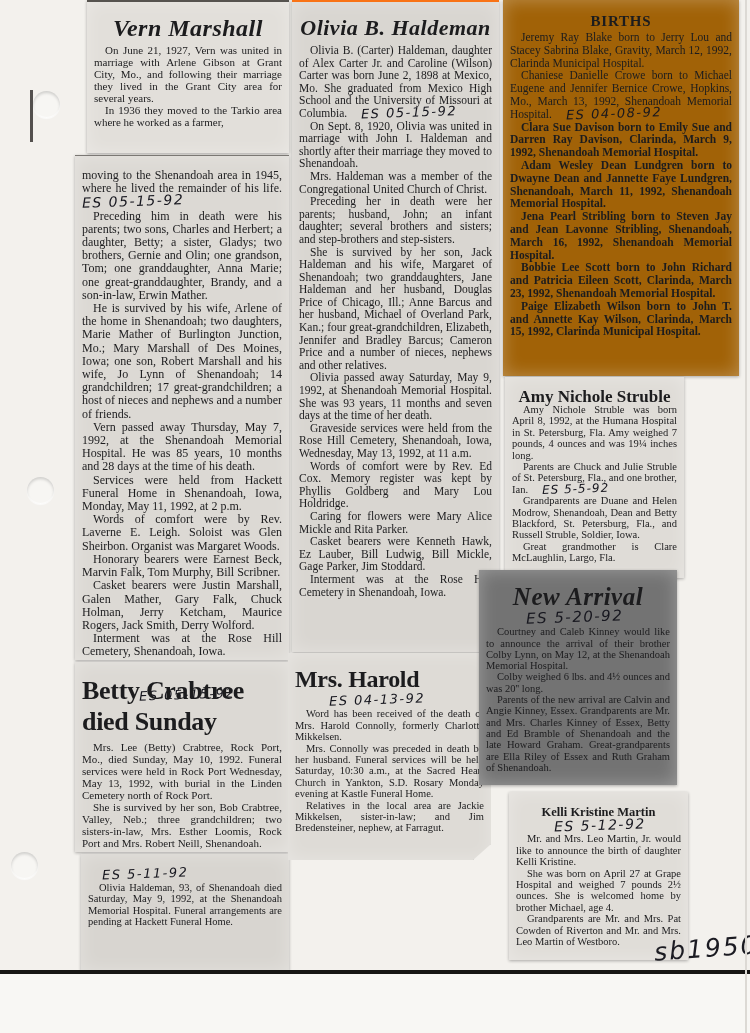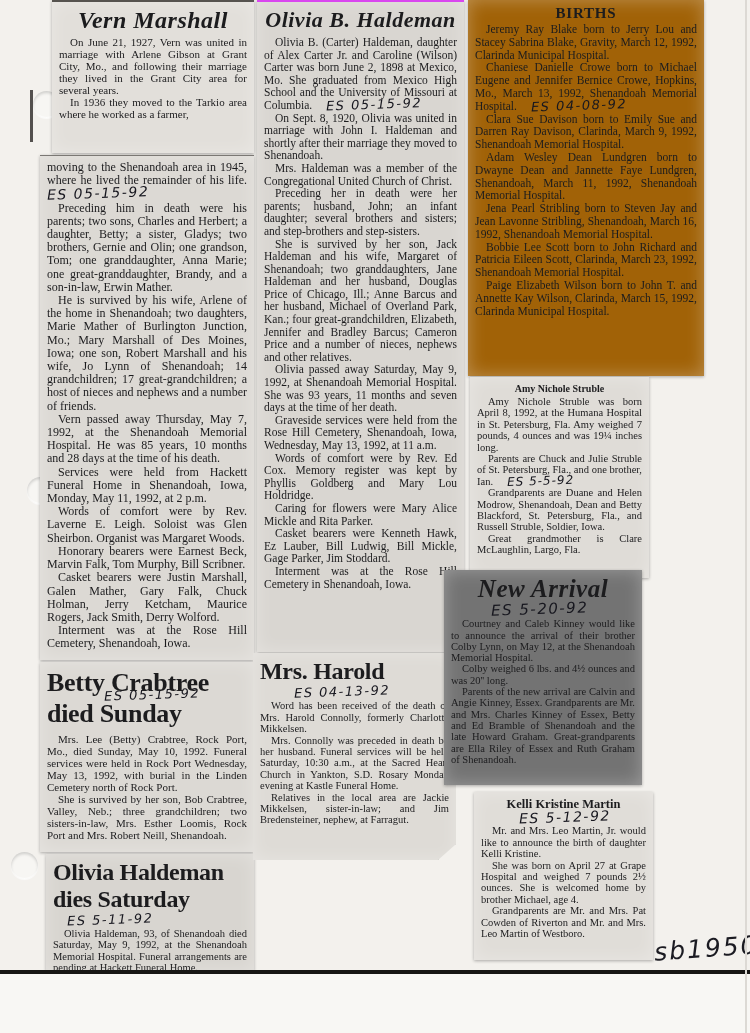--- a/index.html
+++ b/index.html
@@ -3,22 +3,22 @@
 <meta charset="utf-8">
 <style>
   html,body{margin:0;padding:0;background:#e8e6e2;}
   #page{position:relative;width:750px;height:1033px;background:#f3f1ed;overflow:hidden;
         font-family:"Liberation Serif", serif;color:#1c1c1e;}
   #page::after{content:"";position:absolute;right:3px;top:0;bottom:0;width:2px;background:#dcd9d4;}
   .below-rule{position:absolute;left:0;right:0;top:974px;bottom:0;background:#f8f7f4;}
   .rule{position:absolute;left:0;top:970px;width:750px;height:4px;background:#171614;}
   .hole{position:absolute;width:27px;height:27px;border-radius:50%;background:#f7f6f3;
         box-shadow:inset 0 2px 3px rgba(0,0,0,.16), inset 0 -1px 1px rgba(255,255,255,.9), 0 1px 1px rgba(255,255,255,.7);}
-  .clip{position:absolute;overflow:hidden;padding:5px 7px;box-sizing:border-box;
-        box-shadow:0 1px 3px rgba(0,0,0,.30), inset 0 0 18px rgba(255,255,255,.30);}
+  .clip{position:absolute;overflow:hidden;padding:13px 7px;box-sizing:border-box;
+        box-shadow:0 1px 3px rgba(0,0,0,.30), inset 0 0 18px rgba(255,255,255,.30);margin-left:35px;}
   .jp{margin:0;text-align:justify;text-indent:11px;}
   .jp.noind{text-indent:0;}
   .hw{display:inline-block;font-family:"DejaVu Sans", sans-serif;font-style:italic;
       letter-spacing:1.5px;color:#17171f;transform:rotate(-2deg);white-space:nowrap;}
   
   .hl-ital{font-style:italic;font-weight:bold;text-align:center;letter-spacing:.5px;}
   .hl-big{font-weight:bold;letter-spacing:-.3px;}
   .hl-small{font-weight:bold;text-align:center;}
   
   #vern1{left:52px;top:0;width:202px;height:153px;background:#e2dfda;border-top:2px solid #56534f;
@@ -29,38 +29,38 @@
   #vern2 .hw{font-size:14px;}
   #betty{left:40px;top:662px;width:214px;height:190px;background:#dcd9d4;
          font-size:11px;line-height:12px;}
   #betty .hl-big{font-size:26px;line-height:31px;position:relative;z-index:2;margin:0 0 4px 0;}
   #betty .hw{position:absolute;top:27px;left:64px;font-size:13px;z-index:1;}
   #olshort{left:46px;top:854px;width:208px;height:117px;background:#d8d5d0;
            font-size:10.5px;line-height:11.6px;}
   #olshort .hl-big{font-size:24px;line-height:27px;margin:0;}
   #olshort .hw{font-size:13px;margin:1px 0 2px 14px;}
   
-  #oliviab{left:257px;top:0;width:207px;height:652px;background:#d9d6d1;border-top:2px solid #d946ef;
+  #oliviab{left:257px;top:0;width:207px;height:652px;background:#d9d6d1;border-top:2px solid #f97316;
            font-size:11.5px;line-height:12.6px;}
   #oliviab .hl-ital{font-size:22px;line-height:25px;margin:0 0 4px 0;}
   #oliviab .hw{font-size:13px;}
   #connolly{left:253px;top:653px;width:203px;height:207px;background:#dedbd6;
             clip-path:polygon(0 0,100% 0,100% calc(100% - 16px),calc(100% - 18px) 100%,0 100%);
             font-size:10.5px;line-height:11.4px;}
   #connolly .hl-big{font-size:24px;line-height:27px;margin:0;}
   #connolly .hw{font-size:13px;margin:1px 0 3px 34px;}
   
   #births{left:468px;top:0;width:236px;height:376px;background:#a16207;
           font-size:11.5px;line-height:12.8px;}
   #births .hl-small{font-size:15px;line-height:17px;letter-spacing:.8px;margin:0 0 1px 0;}
-  #births .bold{font-weight:normal;}
+  #births .bold{font-weight:bold;}
   #births .hw{font-size:13px;}
   #amy{left:470px;top:377px;width:179px;height:201px;background:#dfdcd7;
        font-size:10.5px;line-height:11.4px;}
-  #amy .hl-small{font-size:10px;line-height:14px;margin:0;}
+  #amy .hl-small{font-size:17px;line-height:14px;margin:0;}
   #amy .hw{font-size:12px;letter-spacing:1px;}
   #newarr{left:444px;top:570px;width:198px;height:215px;background:#737373;
           font-size:10.5px;line-height:11.3px;}
   #newarr .hl-ital{font-size:25px;line-height:27px;margin:0;}
   #newarr .hw{font-size:15px;margin:2px 0 3px 40px;}
   #kelli{left:474px;top:792px;width:179px;height:168px;background:#e0ddd8;
          font-size:10.5px;line-height:11.4px;}
   #kelli .hl-small{font-size:12.5px;line-height:14px;margin:0;}
   #kelli .hw{font-size:14px;margin:1px 0 2px 38px;}
   
@@ -101,24 +101,20 @@
     <div class="hl-big">
       <span>Betty Crabtree</span><br>
       <span>died Sunday</span>
     </div>
     <span class="hw">ES 05-15-92</span>
     <p class="jp">Mrs. Lee (Betty) Crabtree, Rock Port, Mo., died Sunday, May 10, 1992. Funeral services were held in Rock Port Wednesday, May 13, 1992, with burial in the Linden Cemetery north of Rock Port.</p>
     <p class="jp">She is survived by her son, Bob Crabtree, Valley, Neb.; three grandchildren; two sisters-in-law, Mrs. Esther Loomis, Rock Port and Mrs. Robert Neill, Shenandoah.</p>
   </div>
 
   <div id="olshort" class="clip">
-    <div class="hl-big">
-      <span>Olivia Haldeman</span><br>
-      <span>dies Saturday</span>
-    </div>
     <div class="hw">ES 5-11-92</div>
     <p class="jp">Olivia Haldeman, 93, of Shenandoah died Saturday, May 9, 1992, at the Shenandoah Memorial Hospital. Funeral arrangements are pending at Hackett Funeral Home.</p>
   </div>
 
   <div id="oliviab" class="clip">
     <div class="hl-ital">Olivia B. Haldeman</div>
     <p class="jp"><span>Olivia B. (Carter) Haldeman, daughter of Alex Carter Jr. and Caroline (Wilson) Carter was born June 2, 1898 at Mexico, Mo. She graduated from Mexico High School and the University of Missouri at Columbia.</span>
       <span class="hw">ES 05-15-92</span></p>
     <p class="jp">On Sept. 8, 1920, Olivia was united in marriage with John I. Haldeman and shortly after their marriage they moved to Shenandoah.</p>
     <p class="jp">Mrs. Haldeman was a member of the Congregational United Church of Christ.</p>

